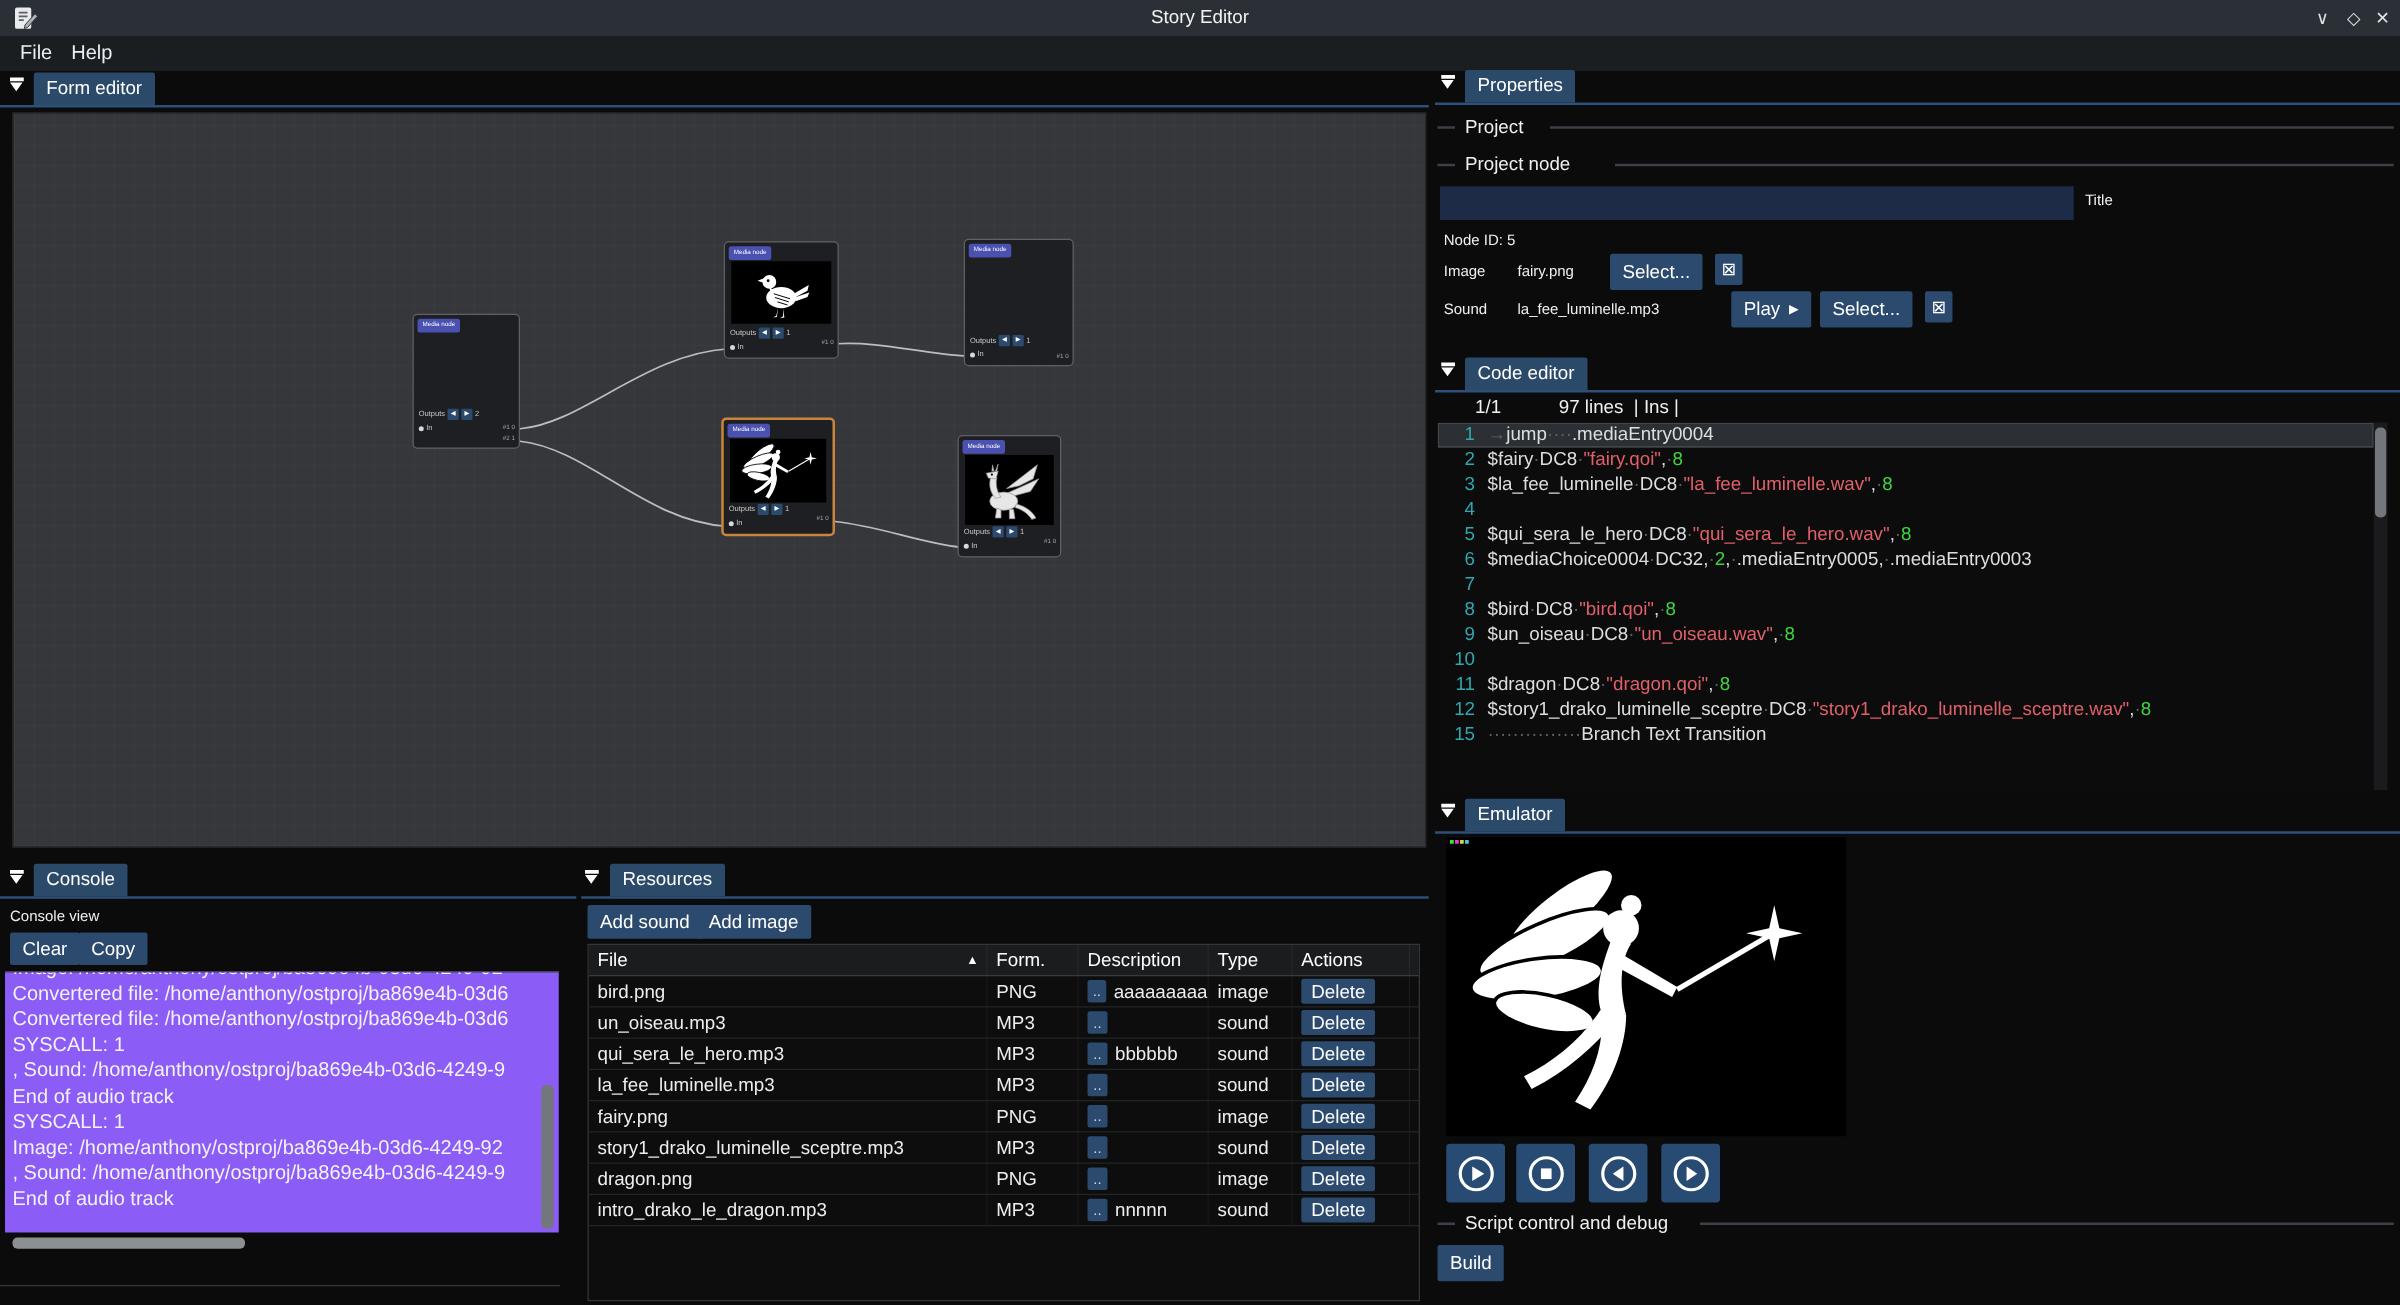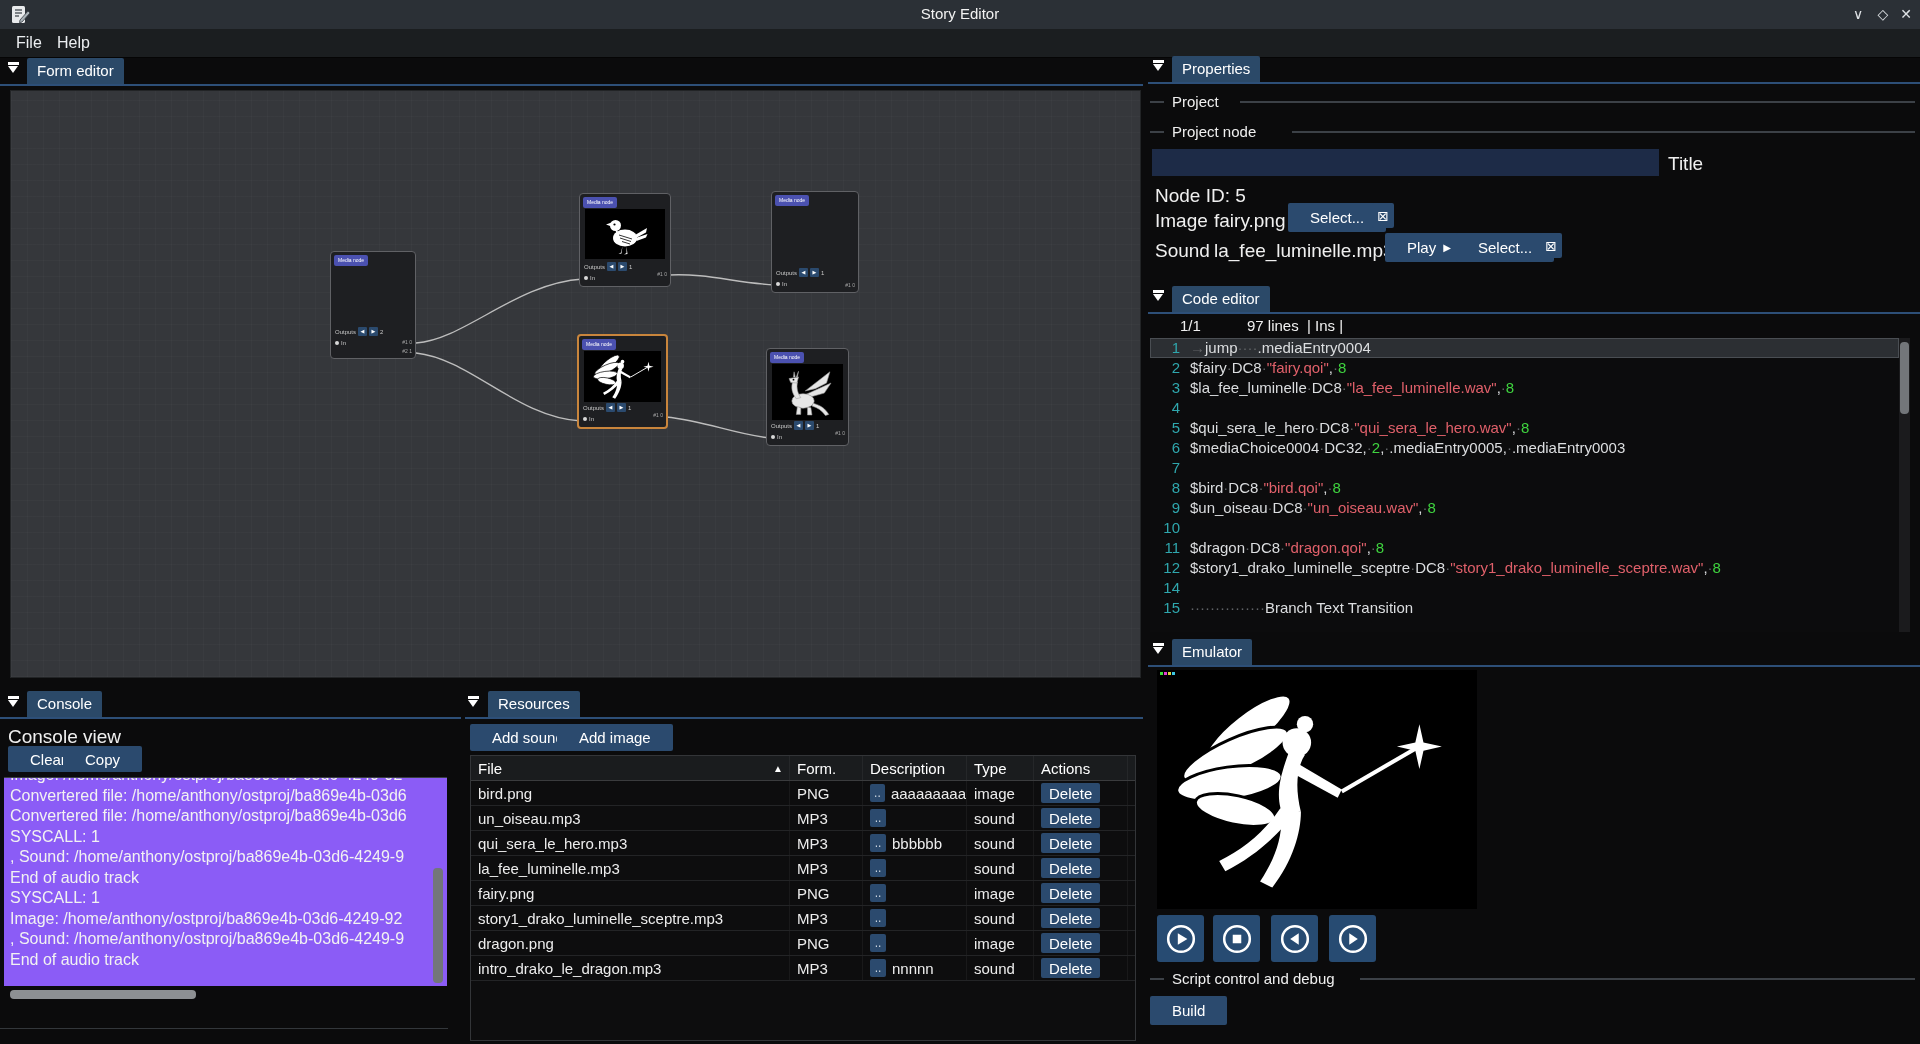--- a/index.html
+++ b/index.html
@@ -11,21 +11,21 @@
   .title-text{left:0;top:5px;width:1920px;text-align:center;font-size:15px;color:#f2f2f2;}
   .win-btn{top:4px;width:24px;height:20px;color:#dfe3e6;font-size:14px;text-align:center;line-height:20px;}
   .menubar{left:0;top:29px;width:1920px;height:28px;background:#1b1e20;border-bottom:1px solid #050505;}
   .menu-item{top:3px;height:22px;line-height:22px;font-size:16px;color:#eceff1;padding:0 6px;}
   
   .tab-chip{height:21px;line-height:21px;background:#2b4968;color:#fff;font-size:15px;padding:2px 10px 3px;border-radius:2px 2px 0 0;}
   .collapse-icon{width:12px;}
   .collapse-icon .bar{display:block;width:11px;height:2.5px;background:#fff;margin-bottom:1.5px;}
   .collapse-icon .tri{display:block;width:0;height:0;border-left:5.5px solid transparent;border-right:5.5px solid transparent;border-top:7px solid #fff;}
   .tab-underline{height:2px;background:#2d4f78;}
-  .btn{display:inline-flex;align-items:center;justify-content:center;background:#2b4a6e;color:#fff;font-size:15px;padding:2px 22px;border-radius:2px;white-space:nowrap;}
+  .btn{display:inline-flex;align-items:center;justify-content:center;background:#2b4a6e;color:#fff;font-size:15px;padding:2px 10px;border-radius:2px;white-space:nowrap;}
   .sep-dash{height:2px;background:#3c4147;}
   .sep-line{height:2px;background:#3c4147;}
   .sep-text{font-size:15px;color:#f0f0f0;}
   
   .canvas{left:10px;top:90px;width:1129px;height:586px;background:#35373b;border:1px solid #222426;
     background-image:repeating-linear-gradient(0deg,rgba(255,255,255,.02) 0 1px,transparent 1px 16px),
                      repeating-linear-gradient(90deg,rgba(255,255,255,.02) 0 1px,transparent 1px 16px);}
   .wires{position:absolute;left:0;top:0;width:100%;height:100%;}
   .node{position:absolute;background:#1e1f22;border:1px solid #606165;border-radius:4px;box-sizing:border-box;}
   .node.selected{border:2px solid #c9853c;}
@@ -48,21 +48,21 @@
   .t-row,.t-head{display:grid;grid-template-columns:319px 73px 104px 67px 94px 9px;height:24px;align-items:center;}
   .t-head{background:#1a1c1e;border-bottom:1px solid #3a3b3d;font-size:15px;color:#fff;}
   .t-row{border-bottom:1px solid #232426;font-size:15px;color:#ededed;}
   .t-cell{padding-left:7px;white-space:nowrap;overflow:hidden;border-right:1px solid rgba(255,255,255,.05);height:100%;display:flex;align-items:center;}
   .t-cell.spare{border-right:none;}
   .h-file{display:flex;justify-content:space-between;align-items:center;padding-right:6px;}
   .sort-arrow{font-size:10px;color:#fff;}
   .dots-btn{display:inline-block;background:#2b4a6e;color:#cfd8e3;font-size:12px;line-height:18px;width:16px;text-align:center;border-radius:2px;margin-right:6px;}
   .del-btn{font-size:15px;padding:0 8px;height:20px;}
   
-  .prop-label{font-size:19px;color:#f0f0f0;white-space:nowrap;}
+  .prop-label{font-size:12px;color:#f0f0f0;white-space:nowrap;}
   .prop-input{left:1152px;top:149px;width:507px;height:27px;background:#1d2b47;border:none;outline:none;color:#fff;font-size:15px;padding:0 6px;box-sizing:border-box;}
   .sq-btn{width:22px;height:25px;font-size:14px;padding:0;}
   
   .code-area{left:1150px;top:338px;width:749px;height:294px;background:#0c0c0d;overflow:hidden;}
   .code-line{height:20px;line-height:20px;font-size:15px;white-space:nowrap;display:flex;}
   .code-line .ln{width:30px;text-align:right;margin-right:10px;color:#2fa7ad;flex:0 0 auto;}
   .code-line.current{background:#2c2f33;box-shadow:inset 0 0 0 1px #4a4e53;}
   .tk-p{color:#dcdee0;} .tk-s{color:#e0606a;} .tk-n{color:#3fd43f;} .tk-w{color:#606366;}
   .code-sbar{left:1899px;top:338px;width:11px;height:294px;background:#1b1b1d;}
   
@@ -541,23 +541,20 @@
         <span class="tk-p">$story1_drako_luminelle_sceptre</span>
         <span class="tk-w">·</span>
         <span class="tk-p">DC8</span>
         <span class="tk-w">·</span>
         <span class="tk-s">"story1_drako_luminelle_sceptre.wav"</span>
         <span class="tk-p">,</span>
         <span class="tk-w">·</span>
         <span class="tk-n">8</span>
       </div>
       <div class="code-line">
-        <span class="ln">14</span>
-      </div>
-      <div class="code-line">
         <span class="ln">15</span>
         <span class="tk-w">···············</span>
         <span class="tk-p">Branch Text Transition</span>
       </div>
     </div>
   <div class="abs code-sbar">
     <div class="scroll-v" style="left:1px;top:4px;width:9px;height:72px"></div>
   </div>
 
   <div class="abs" style="left:1153px;top:643px">

